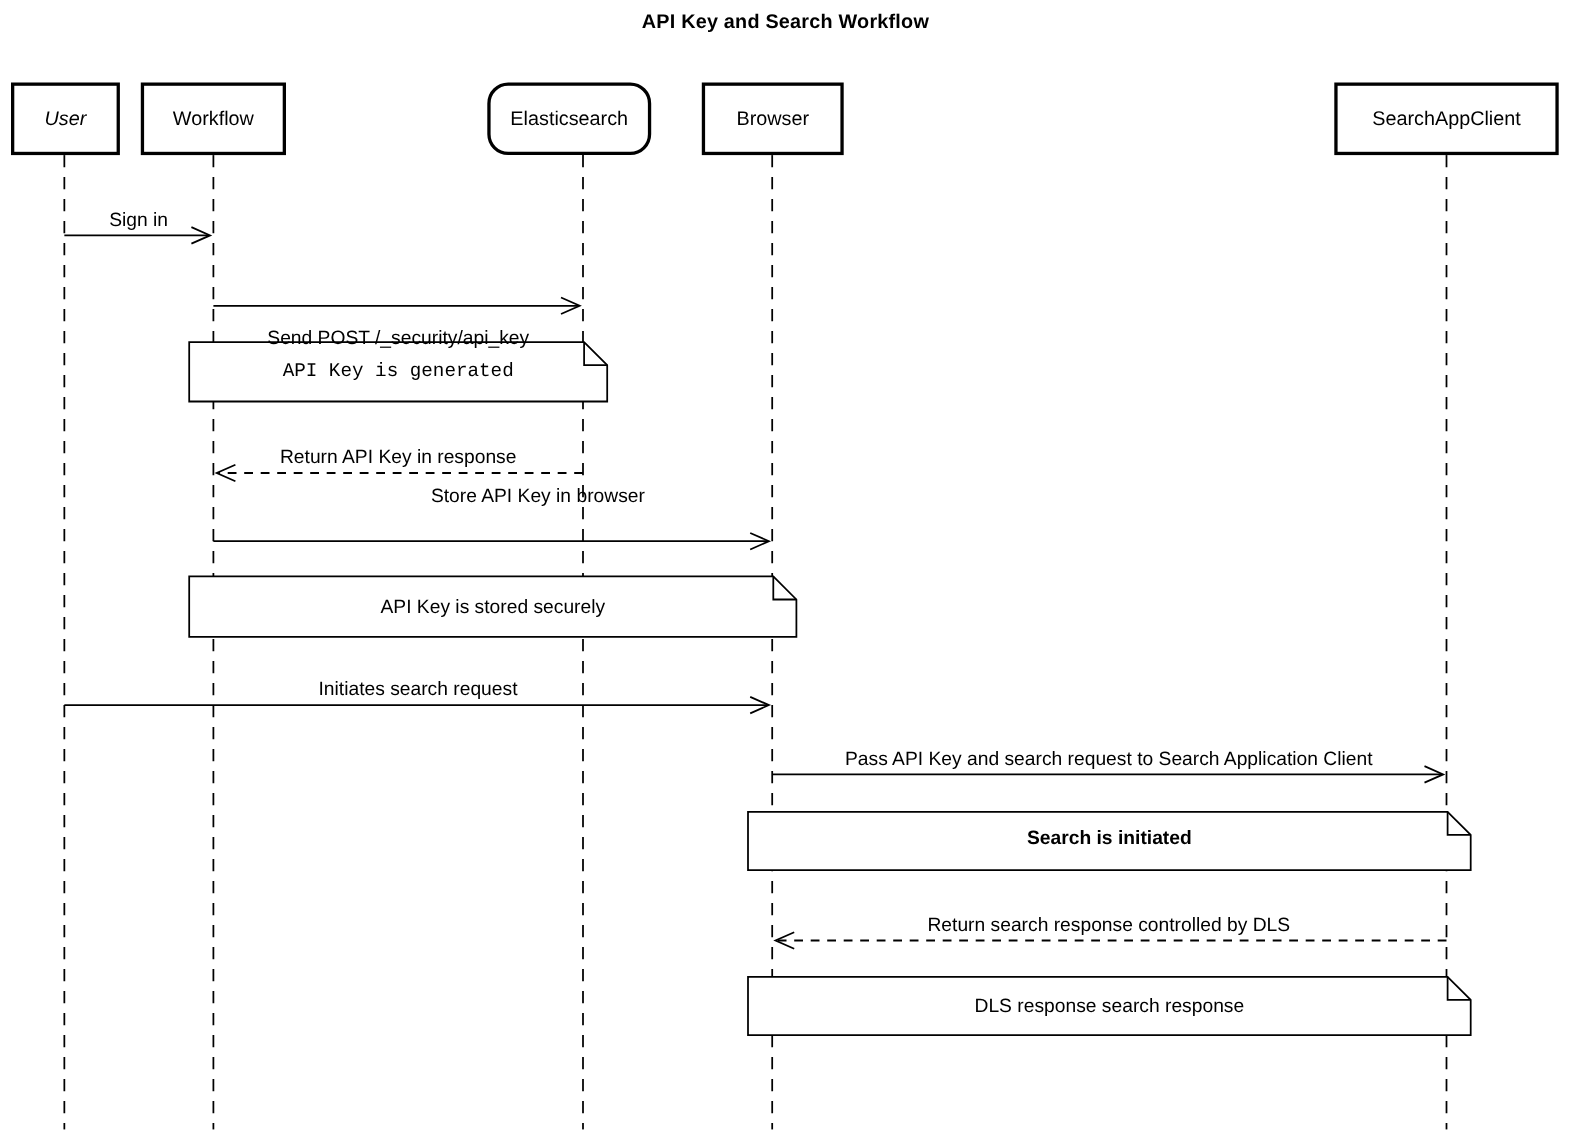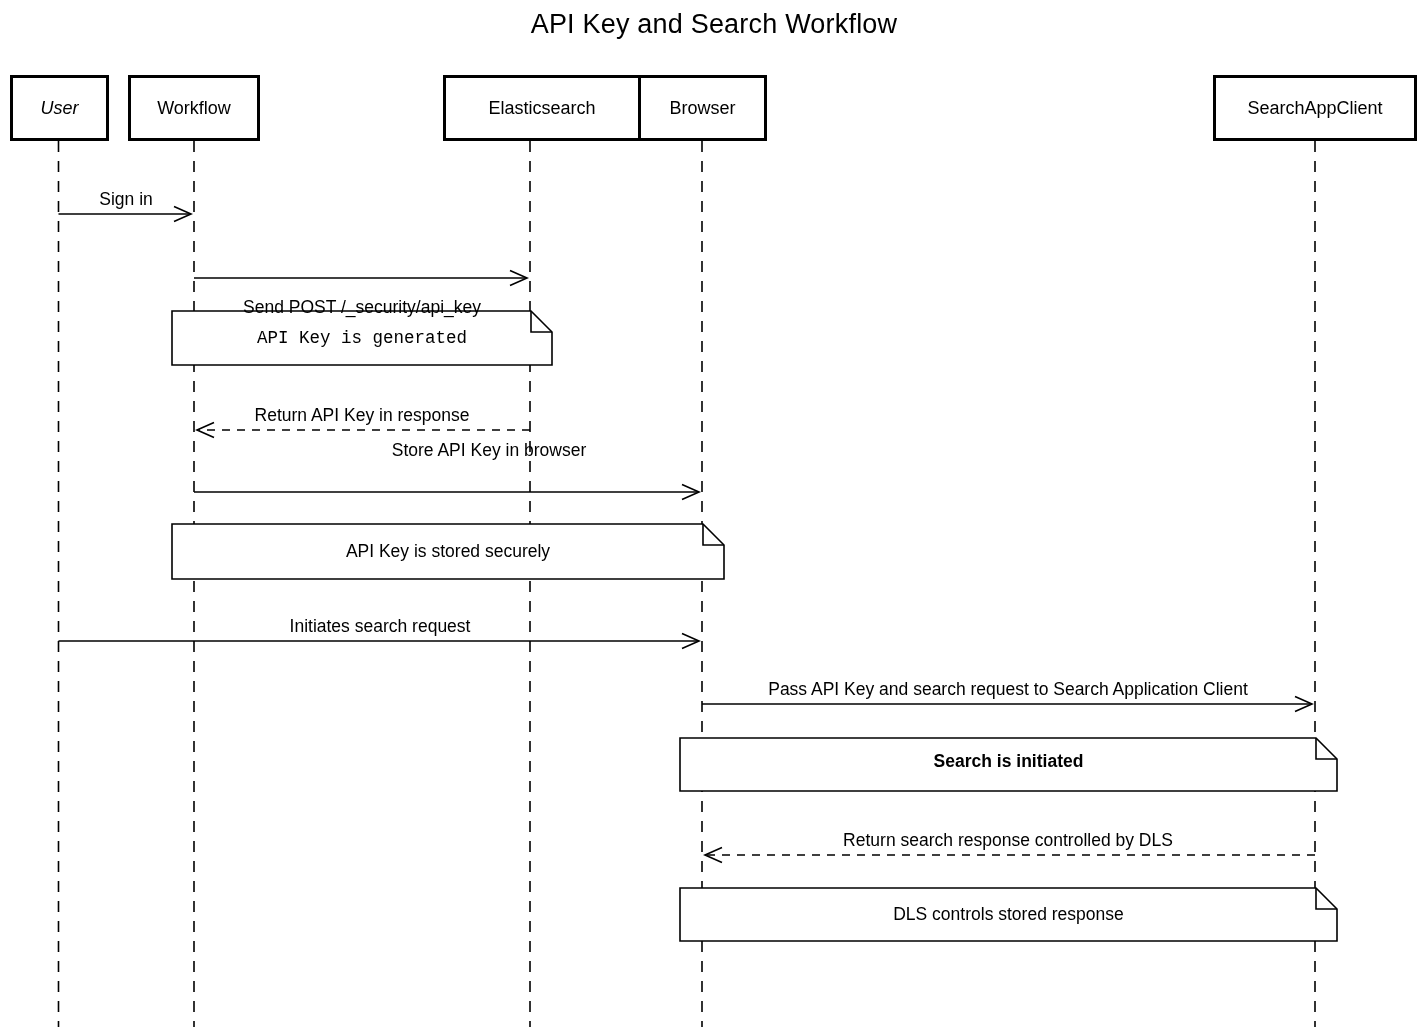--- a/index.html
+++ b/index.html
@@ -16,22 +16,22 @@
     position: absolute;
     left: 0; top: 0;
     width: 1428px; height: 1027px;
   }
   .diagram-title {
     position: absolute;
     top: 9px;
     left: 0;
     width: 100%;
     text-align: center;
-    font-size: 27px;
-    font-weight: 400;
+    font-size: 18px;
+    font-weight: 700;
     letter-spacing: 0.2px;
   }
   .pbox {
     position: absolute;
     top: 75px;
     height: 66px;
     box-sizing: border-box;
     border: 3.5px solid #000000;
     background: #ffffff;
     display: flex;
@@ -122,36 +122,36 @@
   </svg>
 
   <div class="diagram-title">API Key and Search Workflow</div>
 
   <div class="pbox" style="left:10px; width:99px;font-style:italic;">
     <span>User</span>
   </div>
   <div class="pbox" style="left:128px; width:132px;">
     <span>Workflow</span>
   </div>
-  <div class="pbox" style="left:443px; width:198px;">
+  <div class="pbox" style="left:443px; width:149px;border-radius:19px;">
     <span>Elasticsearch</span>
   </div>
   <div class="pbox" style="left:638px; width:129px;">
     <span>Browser</span>
   </div>
   <div class="pbox" style="left:1213px; width:204px;">
     <span>SearchAppClient</span>
   </div>
 
   <div class="msg-label" style="left:126px; top:189px;">Sign in</div>
   <div class="msg-label" style="left:362px; top:253px;margin-top:44px;">Send POST /_security/api_key</div>
   <div class="msg-label" style="left:362px; top:405px;">Return API Key in response</div>
   <div class="msg-label" style="left:448px; top:440px;margin-left:41px;">Store API Key in browser</div>
   <div class="msg-label" style="left:380px; top:616px;">Initiates search request</div>
   <div class="msg-label" style="left:1008px; top:679px;">Pass API Key and search request to Search Application Client</div>
   <div class="msg-label" style="left:1008px; top:830px;">Return search response controlled by DLS</div>
 
   <div class="note-label" style="left:172px; top:311px; width:380px; height:54px;font-family:Liberation Mono, monospace;">API Key is generated</div>
   <div class="note-label" style="left:172px; top:524px; width:552px; height:55px;">API Key is stored securely</div>
   <div class="note-label" style="left:680px; top:738px; width:657px; height:46px;font-weight:bold;">Search is initiated</div>
-  <div class="note-label" style="left:680px; top:888px; width:657px; height:53px;">DLS controls stored response</div>
+  <div class="note-label" style="left:680px; top:888px; width:657px; height:53px;">DLS response search response</div>
 
 </div>
 
 </body></html>

